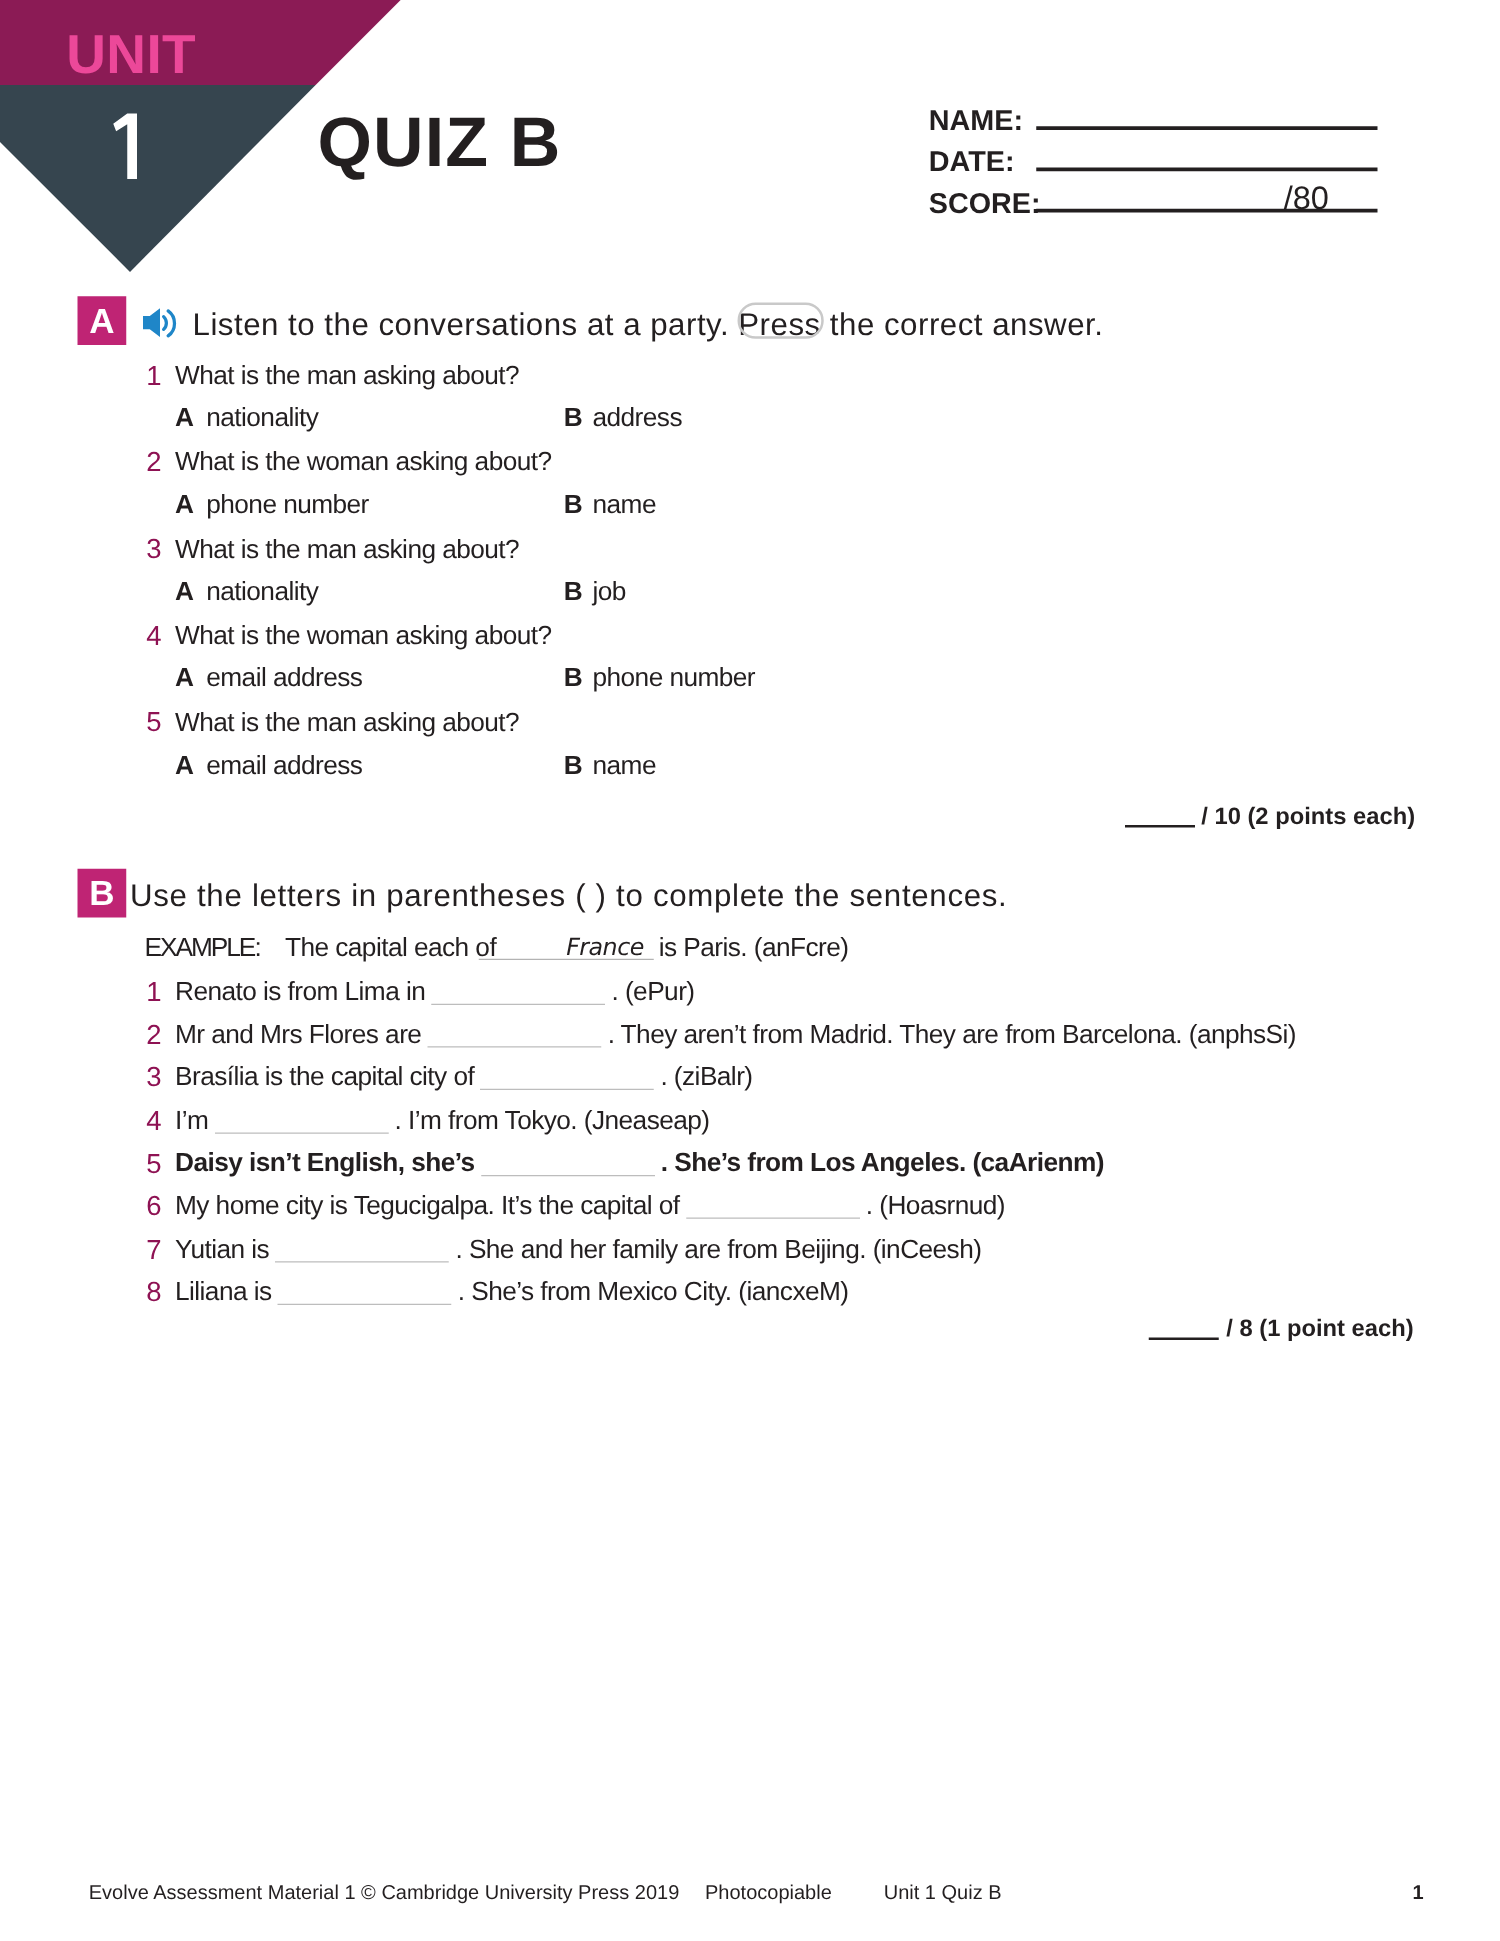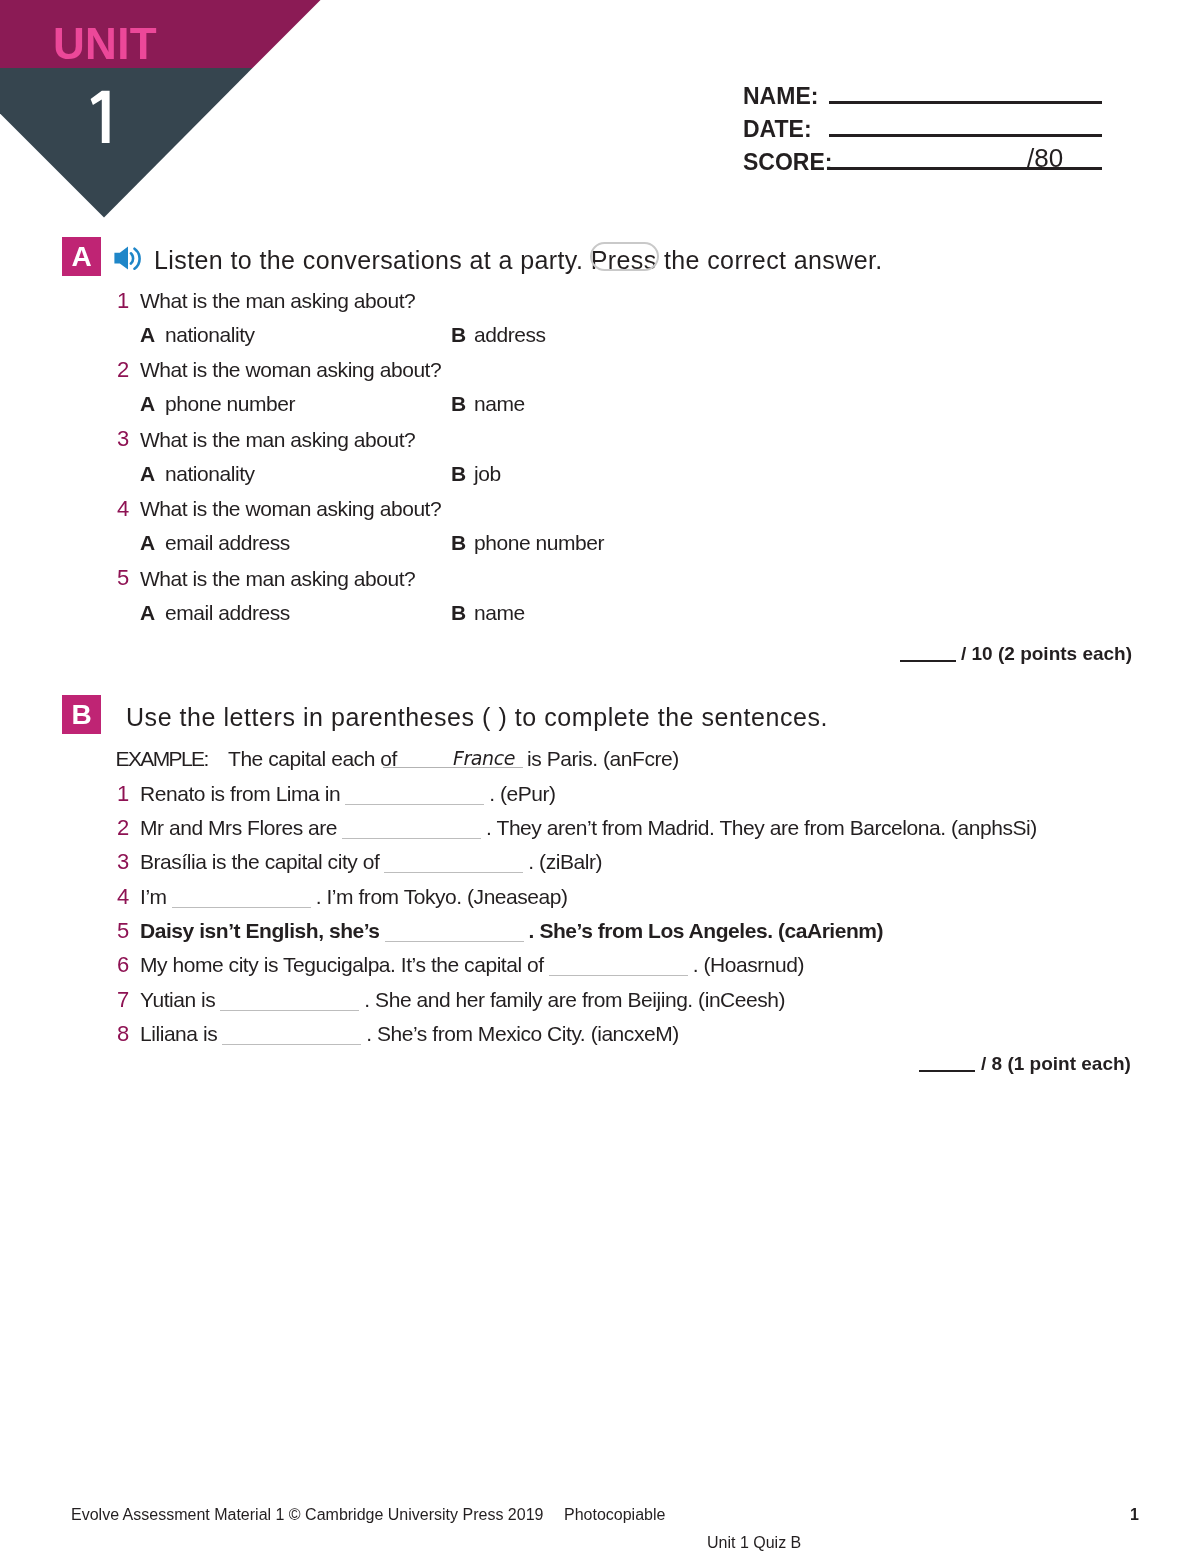--- a/index.html
+++ b/index.html
@@ -47,20 +47,21 @@
       <path d="M0,68 L252.5,68 L104,217.5 L0,113.5 Z" fill="#36454f"></path>
     </svg>
   </div>
   <div class="abs unit-label">UNIT</div>
   <div class="abs unit-number">
     <svg width="25" height="58" viewBox="0 0 25 58" xmlns="http://www.w3.org/2000/svg" aria-hidden="true">
       <path d="M13.8,2.8 L21.6,2.8 L21.6,55.1 L13.8,55.1 L13.8,11.4 L4.9,16.9 L2.6,11.0 Z" fill="#ffffff"></path>
     </svg>
     <span class="sr">1</span>
   </div>
+  <div class="abs quiz-title">QUIZ B</div>
 
   <div>
     <div class="abs meta-label" style="left:743px;top:84.5px;">NAME:</div>
     <div class="meta-line" style="left:829px;top:101px;width:273px;"></div>
 
     <div class="abs meta-label" style="left:743px;top:117.5px;">DATE:</div>
     <div class="meta-line" style="left:829px;top:134px;width:273px;"></div>
 
     <div class="abs meta-label" style="left:743px;top:150.5px;">SCORE:</div>
     <div class="meta-line" style="left:829px;top:167px;width:273px;"></div>
@@ -112,21 +113,21 @@
       <div class="abs txt b" style="left:140px;top:601.6px;">A</div>
       <div class="abs txt" style="left:165px;top:601.6px;">email address</div>
       <div class="abs txt b" style="left:451px;top:601.6px;">B</div>
       <div class="abs txt" style="left:474px;top:601.6px;">name</div>
     </div>
 
   <div class="abs pts" style="left:961px;top:644px;">/ 10 (2 points each)</div>
   <div class="wline" style="left:900px;top:659.8px;width:56px;"></div>
 
   <div class="sec-badge" style="left:62px;top:695px;">B</div>
-  <div class="abs sec-head" style="left:126px;top:704.5px;letter-spacing:0.55px;">Use the letters in parentheses ( ) to complete the sentences.</div>
+  <div class="abs sec-head" style="left:104px;top:704.5px;letter-spacing:0.55px;">Use the letters in parentheses ( ) to complete the sentences.</div>
 
   <div id="secB-items">
       <div class="abs txt" style="left:115.5px;top:747.5px;letter-spacing:-1.6px;">EXAMPLE:</div>
       <div class="abs txt" style="left:228px;top:747.5px;">The capital each of</div>
       <div class="gline" style="left:383px;top:766.8px;width:140px;"></div>
       <div class="abs hand" style="left:394px;top:747px;width:140px;text-align:center;margin-left:20px;">France</div>
       <div class="abs txt" style="left:527px;top:747.5px;">is Paris. (anFcre)</div>
       <div class="abs num" style="left:117px;top:782.5px;">1</div>
       <div class="abs txt" style="left:140px;top:782.5px;">Renato is from Lima in<span class="blank"></span>. (ePur)</div>
       <div class="abs num" style="left:117px;top:816.9px;">2</div>
@@ -143,16 +144,16 @@
       <div class="abs txt" style="left:140px;top:988.6px;">Yutian is<span class="blank"></span>. She and her family are from Beijing. (inCeesh)</div>
       <div class="abs num" style="left:117px;top:1023.0px;">8</div>
       <div class="abs txt" style="left:140px;top:1023.0px;">Liliana is<span class="blank"></span>. She’s from Mexico City. (iancxeM)</div>
     </div>
 
   <div class="abs pts" style="left:981px;top:1054px;">/ 8 (1 point each)</div>
   <div class="wline" style="left:919px;top:1069.8px;width:56px;"></div>
 
   <div class="abs footer-txt" style="left:71px;top:1507px;">Evolve Assessment Material 1 © Cambridge University Press 2019</div>
   <div class="abs footer-txt" style="left:564px;top:1507px;">Photocopiable</div>
-  <div class="abs footer-txt" style="left:707px;top:1507px;margin-top:28px;">Unit 1 Quiz B</div>
+  <div class="abs footer-txt" style="left:707px;top:1507px;">Unit 1 Quiz B</div>
   <div class="abs footer-txt b" style="left:1130px;top:1507px;">1</div>
 
 </div>
 
 </body></html>

